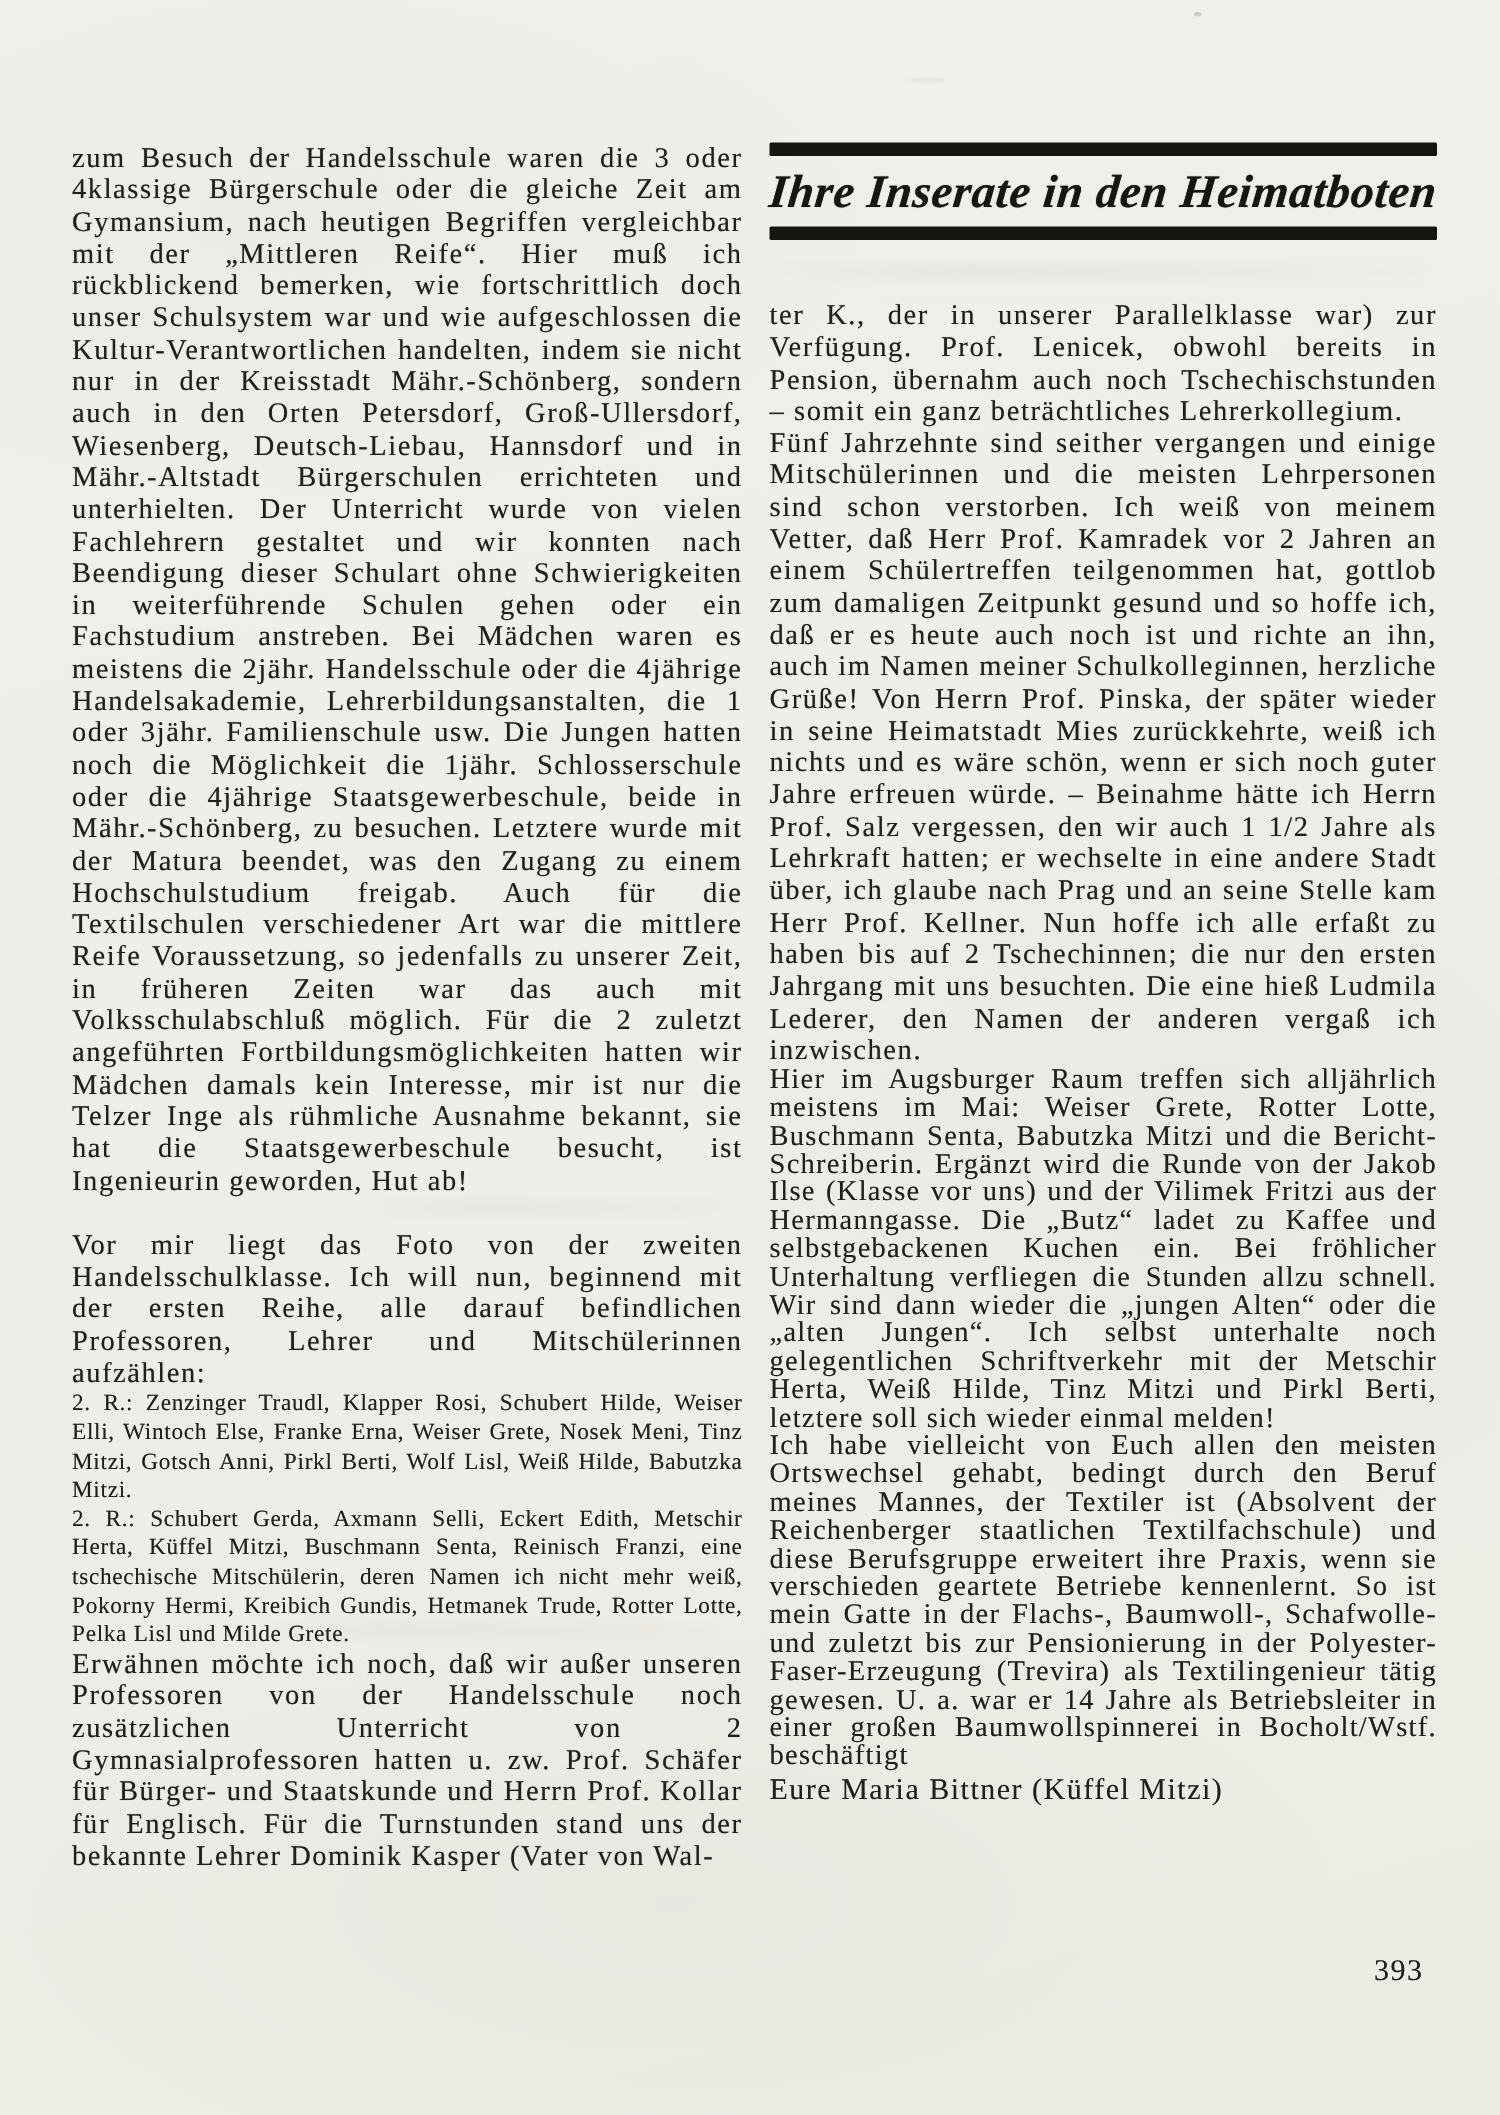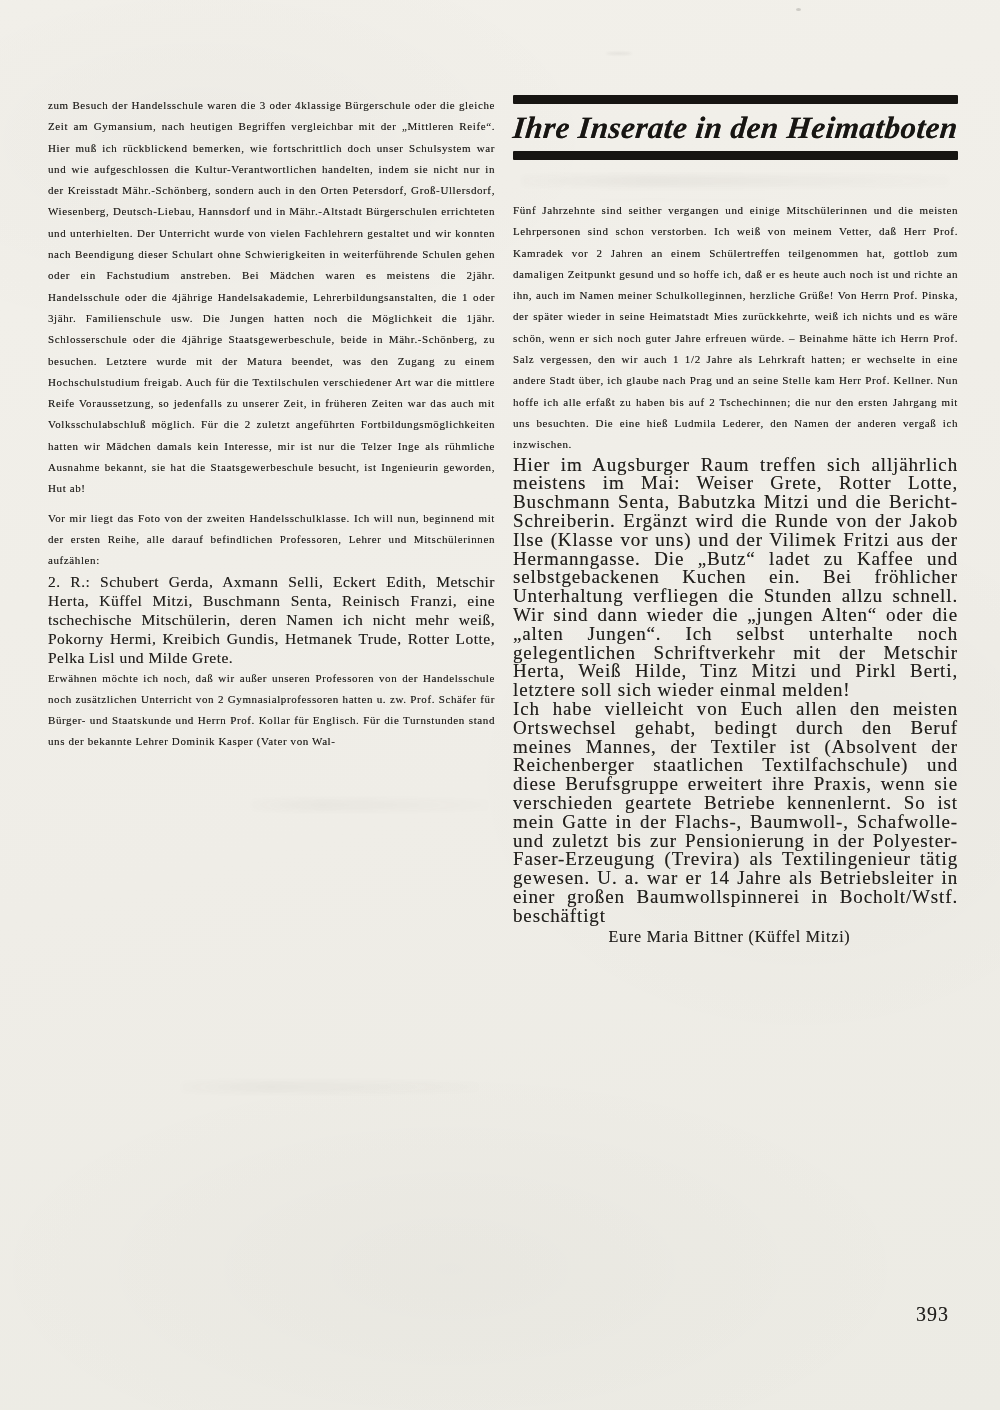--- a/index.html
+++ b/index.html
@@ -24,27 +24,27 @@
   .col {
     position: absolute;
     top: 95px;
   }
   .col-left  { left: 48px;  width: 447px; }
   .col-right { left: 513px; width: 445px; }
 
   p { margin: 0; }
 
   .body-text {
-    font-size: 11px;
+    font-size: 19px;
     line-height: 21.3px;
     letter-spacing: 0.055em;
     text-align: justify;
     text-shadow: 0 0 0.5px rgba(33,31,28,0.55);
   }
-  .para-gap { margin-top: 8px; }
+  .para-gap { margin-top: 22px; }
 
   .list-text {
     font-size: 15.5px;
     line-height: 19.2px;
     letter-spacing: 0.03em;
     text-align: justify;
     text-shadow: 0 0 0.4px rgba(33,31,28,0.5);
   }
 
   .small-text {
@@ -68,24 +68,24 @@
     font-weight: 700;
     font-style: italic;
     letter-spacing: 0.5px;
     color: #171512;
     transform: skewX(-6deg);
     text-shadow: 0 0 0.6px rgba(23,21,18,0.7);
     white-space: nowrap;
   }
 
   .signature {
-    font-size: 16px;
+    font-size: 20px;
     line-height: 20px;
     letter-spacing: 0.05em;
-    text-align: center;
+    text-align: left;
     padding-right: 12px;
     margin-top: 2px;
     text-shadow: 0 0 0.4px rgba(33,31,28,0.5);
   }
 
   .page-number {
     position: absolute;
     left: 916px;
     top: 1303px;
     font-size: 20px;
@@ -129,30 +129,32 @@
 
   <div class="speck speck-1"></div>
   <div class="speck speck-2"></div>
   <div class="ghost ghost-banner-below"></div>
   <div class="ghost ghost-left-mid"></div>
   <div class="ghost ghost-left-low"></div>
 
   <div class="col col-left">
     <p class="body-text">zum Besuch der Handelsschule waren die 3 oder 4klassige Bürgerschule oder die gleiche Zeit am Gymansium, nach heutigen Begriffen vergleichbar mit der „Mittleren Reife“. Hier muß ich rückblickend bemerken, wie fortschrittlich doch unser Schulsystem war und wie aufgeschlossen die Kultur-Verantwortlichen handelten, indem sie nicht nur in der Kreisstadt Mähr.-Schönberg, sondern auch in den Orten Petersdorf, Groß-Ullersdorf, Wiesenberg, Deutsch-Liebau, Hannsdorf und in Mähr.-Altstadt Bürgerschulen errichteten und unterhielten. Der Unterricht wurde von vielen Fachlehrern gestaltet und wir konnten nach Beendigung dieser Schulart ohne Schwierigkeiten in weiterführende Schulen gehen oder ein Fachstudium anstreben. Bei Mädchen waren es meistens die 2jähr. Handelsschule oder die 4jährige Handelsakademie, Lehrerbildungsanstalten, die 1 oder 3jähr. Familienschule usw. Die Jungen hatten noch die Möglichkeit die 1jähr. Schlosserschule oder die 4jährige Staatsgewerbeschule, beide in Mähr.-Schönberg, zu besuchen. Letztere wurde mit der Matura beendet, was den Zugang zu einem Hochschulstudium freigab. Auch für die Textilschulen verschiedener Art war die mittlere Reife Voraussetzung, so jedenfalls zu unserer Zeit, in früheren Zeiten war das auch mit Volksschulabschluß möglich. Für die 2 zuletzt angeführten Fortbildungsmöglichkeiten hatten wir Mädchen damals kein Interesse, mir ist nur die Telzer Inge als rühmliche Ausnahme bekannt, sie hat die Staatsgewerbeschule besucht, ist Ingenieurin geworden, Hut ab!</p>
     <p class="body-text para-gap">Vor mir liegt das Foto von der zweiten Handelsschulklasse. Ich will nun, beginnend mit der ersten Reihe, alle darauf befindlichen Professoren, Lehrer und Mitschülerinnen aufzählen:</p>
+    <p class="list-text">2. R.: Zenzinger Traudl, Klapper Rosi, Schubert Hilde, Weiser Elli, Wintoch Else, Franke Erna, Weiser Grete, Nosek Meni, Tinz Mitzi, Gotsch Anni, Pirkl Berti, Wolf Lisl, Weiß Hilde, Babutzka Mitzi.</p>
     <p class="list-text">2. R.: Schubert Gerda, Axmann Selli, Eckert Edith, Metschir Herta, Küffel Mitzi, Buschmann Senta, Reinisch Franzi, eine tschechische Mitschülerin, deren Namen ich nicht mehr weiß, Pokorny Hermi, Kreibich Gundis, Hetmanek Trude, Rotter Lotte, Pelka Lisl und Milde Grete.</p>
     <p class="body-text">Erwähnen möchte ich noch, daß wir außer unseren Professoren von der Handelsschule noch zusätzlichen Unterricht von 2 Gymnasialprofessoren hatten u. zw. Prof. Schäfer für Bürger- und Staatskunde und Herrn Prof. Kollar für Englisch. Für die Turnstunden stand uns der bekannte Lehrer Dominik Kasper (Vater von Wal-</p>
   </div>
 
   <div class="col col-right">
     <div class="banner">
       <div class="banner-bar"></div>
       <div class="banner-title">Ihre Inserate in den Heimatboten</div>
       <div class="banner-bar"></div>
     </div>
+    <p class="body-text">ter K., der in unserer Parallelklasse war) zur Verfügung. Prof. Lenicek, obwohl bereits in Pension, übernahm auch noch Tschechischstunden – somit ein ganz beträchtliches Lehrerkollegium.</p>
     <p class="body-text">Fünf Jahrzehnte sind seither vergangen und einige Mitschülerinnen und die meisten Lehrpersonen sind schon verstorben. Ich weiß von meinem Vetter, daß Herr Prof. Kamradek vor 2 Jahren an einem Schülertreffen teilgenommen hat, gottlob zum damaligen Zeitpunkt gesund und so hoffe ich, daß er es heute auch noch ist und richte an ihn, auch im Namen meiner Schulkolleginnen, herzliche Grüße! Von Herrn Prof. Pinska, der später wieder in seine Heimatstadt Mies zurückkehrte, weiß ich nichts und es wäre schön, wenn er sich noch guter Jahre erfreuen würde. – Beinahme hätte ich Herrn Prof. Salz vergessen, den wir auch 1 1/2 Jahre als Lehrkraft hatten; er wechselte in eine andere Stadt über, ich glaube nach Prag und an seine Stelle kam Herr Prof. Kellner. Nun hoffe ich alle erfaßt zu haben bis auf 2 Tschechinnen; die nur den ersten Jahrgang mit uns besuchten. Die eine hieß Ludmila Lederer, den Namen der anderen vergaß ich inzwischen.</p>
     <p class="small-text">Hier im Augsburger Raum treffen sich alljährlich meistens im Mai: Weiser Grete, Rotter Lotte, Buschmann Senta, Babutzka Mitzi und die Bericht-Schreiberin. Ergänzt wird die Runde von der Jakob Ilse (Klasse vor uns) und der Vilimek Fritzi aus der Hermanngasse. Die „Butz“ ladet zu Kaffee und selbstgebackenen Kuchen ein. Bei fröhlicher Unterhaltung verfliegen die Stunden allzu schnell. Wir sind dann wieder die „jungen Alten“ oder die „alten Jungen“. Ich selbst unterhalte noch gelegentlichen Schriftverkehr mit der Metschir Herta, Weiß Hilde, Tinz Mitzi und Pirkl Berti, letztere soll sich wieder einmal melden!</p>
     <p class="small-text">Ich habe vielleicht von Euch allen den meisten Ortswechsel gehabt, bedingt durch den Beruf meines Mannes, der Textiler ist (Absolvent der Reichenberger staatlichen Textilfachschule) und diese Berufsgruppe erweitert ihre Praxis, wenn sie verschieden geartete Betriebe kennenlernt. So ist mein Gatte in der Flachs-, Baumwoll-, Schafwolle- und zuletzt bis zur Pensionierung in der Polyester-Faser-Erzeugung (Trevira) als Textilingenieur tätig gewesen. U. a. war er 14 Jahre als Betriebsleiter in einer großen Baumwollspinnerei in Bocholt/Wstf. beschäftigt</p>
     <p class="signature">Eure Maria Bittner (Küffel Mitzi)</p>
   </div>
 
   <div class="page-number">393</div>
 
 </div>
 

